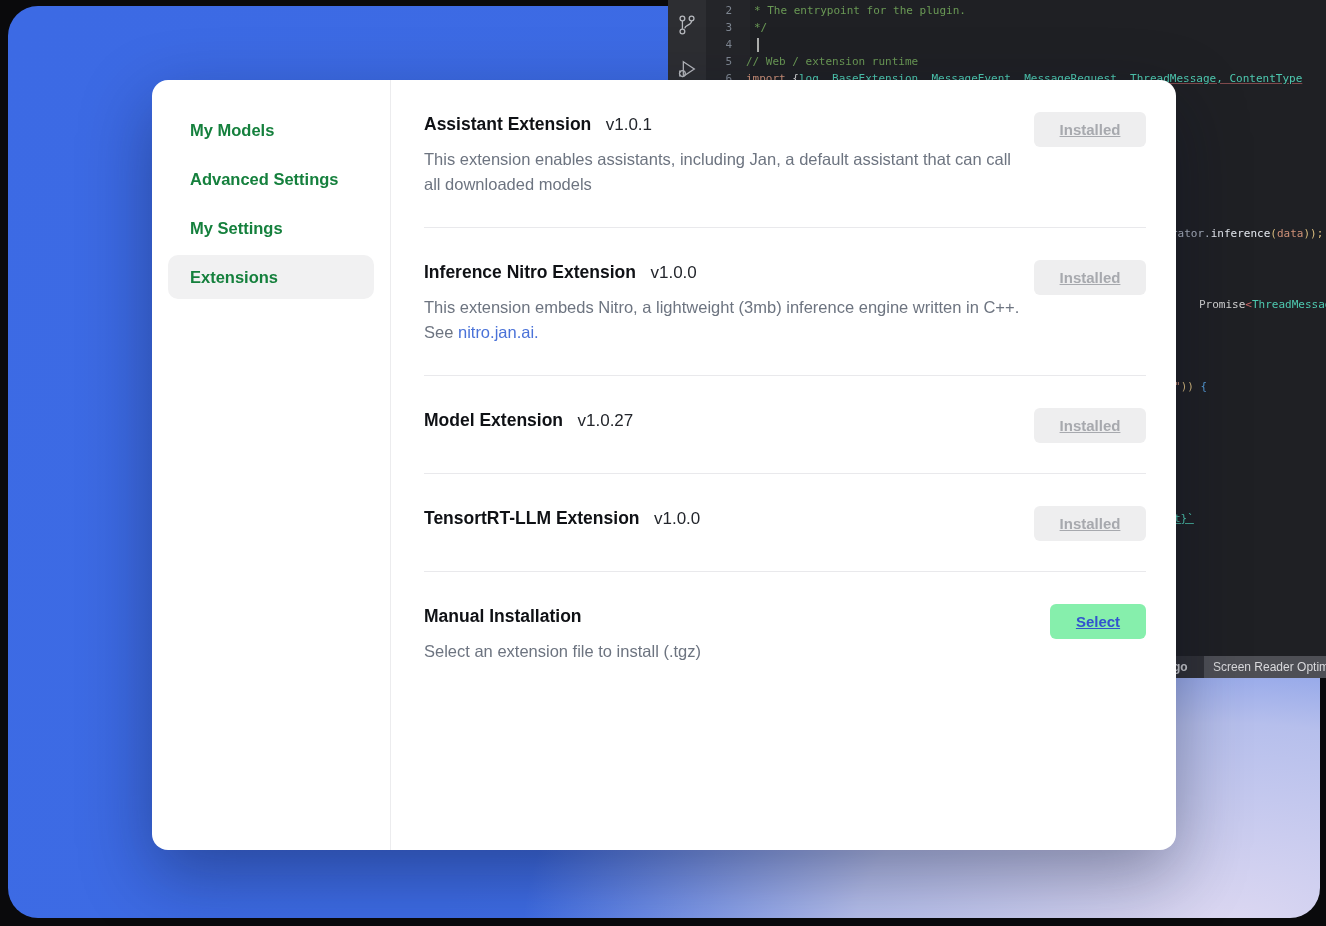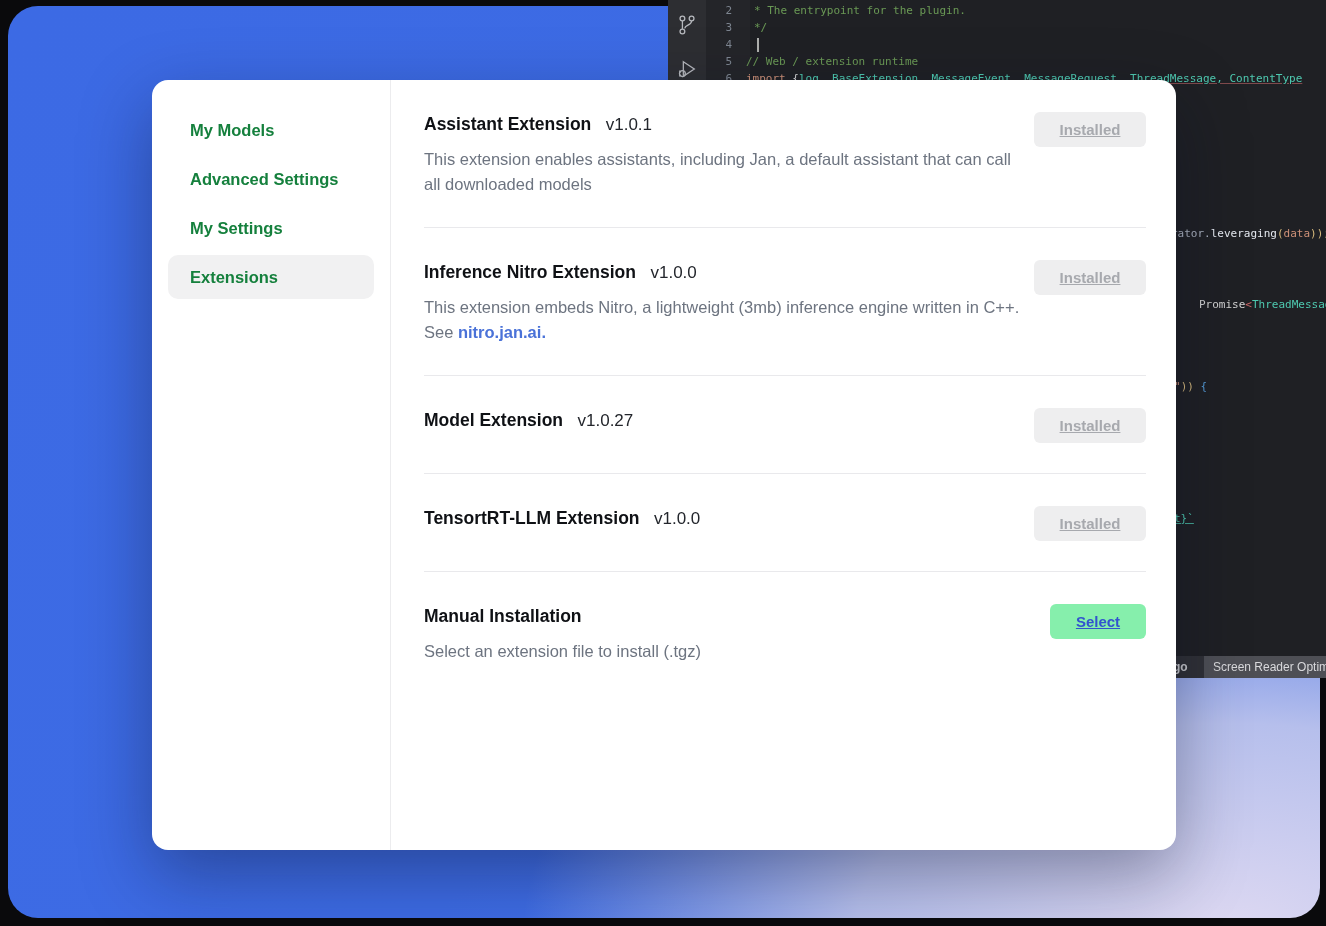--- a/index.html
+++ b/index.html
@@ -84,21 +84,21 @@
   .ext-row {
     display:flex; justify-content:space-between; align-items:flex-start;
     padding:32px 0 30px; border-bottom:1px solid #e9e9ec;
   }
   .ext-row.last { border-bottom:none; padding-bottom:22px; }
   .ext-info { max-width:600px; }
   .ext-head { line-height:24px; }
   .ext-name { font-size:17.5px; font-weight:700; color:#0f1115; }
   .ext-ver { font-size:17px; font-weight:400; color:#23262c; margin-left:10px; }
   .ext-desc { margin-top:10px; font-size:16.5px; line-height:25px; color:#6d7480; }
-  .link { color:#4a72d8; text-decoration:none; cursor:pointer;font-weight:bold; }
+  .link { color:#4a72d8; text-decoration:none; cursor:pointer; }
   .btn {
     border:none; border-radius:6px; font-family:inherit; font-size:15px;
     padding:9px 17px; min-width:112px; cursor:pointer; flex-shrink:0;text-decoration:underline;
   }
   .btn.installed { background:#eeeeef; color:#a7a9ae; font-weight:600; }
   .btn.select { background:#86efac; color:#3253cf; font-weight:700; min-width:96px; }
 </style>
 </head>
 <body>
 
@@ -122,21 +122,21 @@
 
   <div class="codearea">
     <div class="code-line"><span class="ln">2</span><span class="comment indent">* The entrypoint for the plugin.</span></div>
     <div class="code-line"><span class="ln">3</span><span class="comment indent">*/</span></div>
     <div class="code-line"><span class="ln">4</span></div>
     <div class="code-line"><span class="ln">5</span><span class="comment">// Web / extension runtime</span></div>
     <div class="code-line"><span class="ln">6</span><span class="kw u">import </span><span class="plain">{</span><span class="type u">log, BaseExtension, MessageEvent, MessageRequest, ThreadMessage, ContentType</span></div>
   </div>
   <div class="cursor"></div>
 
-  <div class="frag f1"><span class="muted">rator.</span><span class="fn">leveraging</span><span class="brk">(</span><span class="str">data</span><span class="brk">));</span></div>
+  <div class="frag f1"><span class="muted">rator.</span><span class="fn">inference</span><span class="brk">(</span><span class="str">data</span><span class="brk">));</span></div>
   <div class="frag f2"><span class="plain">Promise</span><span class="angle">&lt;</span><span class="type">ThreadMessage</span><span class="angle">&gt;</span></div>
   <div class="frag f3"><span class="str">"</span><span class="brk">)) </span><span class="brkb">{</span></div>
   <div class="frag f4"><span class="type uteal">t}`</span></div>
 
   <div class="statusbar">
     <span class="sb-left">go</span>
     <span class="sb-chip">Screen Reader Optimized</span>
   </div>
 </div>
 

